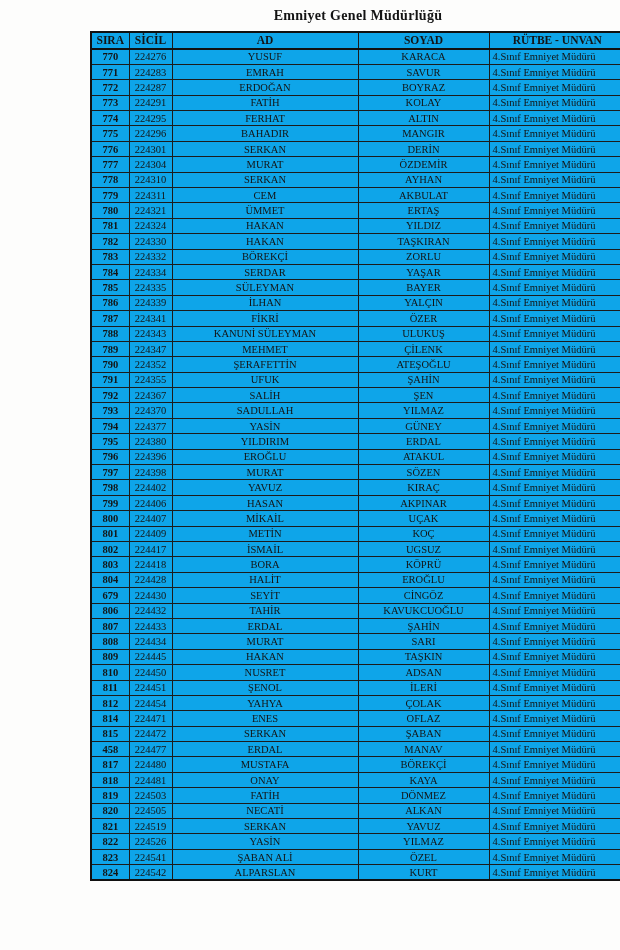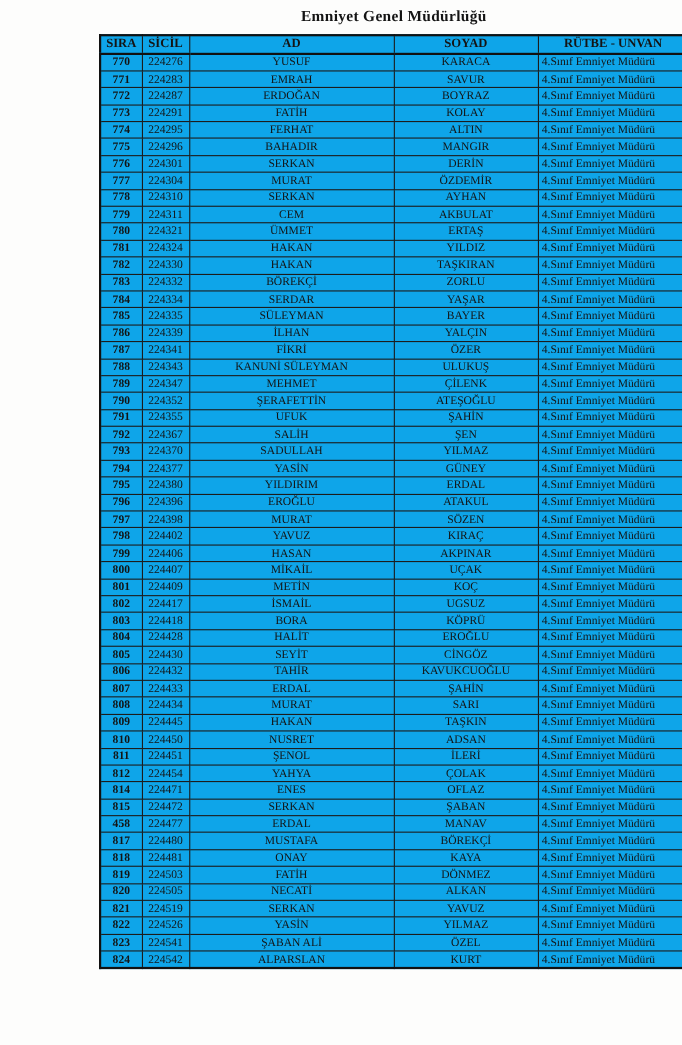--- a/index.html
+++ b/index.html
@@ -325,21 +325,21 @@
           <td class="c-rutbe">4.Sınıf Emniyet Müdürü</td>
         </tr>
         <tr>
           <td class="c-sira">804</td>
           <td class="c-sicil">224428</td>
           <td class="c-ad">HALİT</td>
           <td class="c-soyad">EROĞLU</td>
           <td class="c-rutbe">4.Sınıf Emniyet Müdürü</td>
         </tr>
         <tr>
-          <td class="c-sira">805</td>
+          <td class="c-sira">679</td>
           <td class="c-sicil">224430</td>
           <td class="c-ad">SEYİT</td>
           <td class="c-soyad">CİNGÖZ</td>
           <td class="c-rutbe">4.Sınıf Emniyet Müdürü</td>
         </tr>
         <tr>
           <td class="c-sira">806</td>
           <td class="c-sicil">224432</td>
           <td class="c-ad">TAHİR</td>
           <td class="c-soyad">KAVUKCUOĞLU</td>

